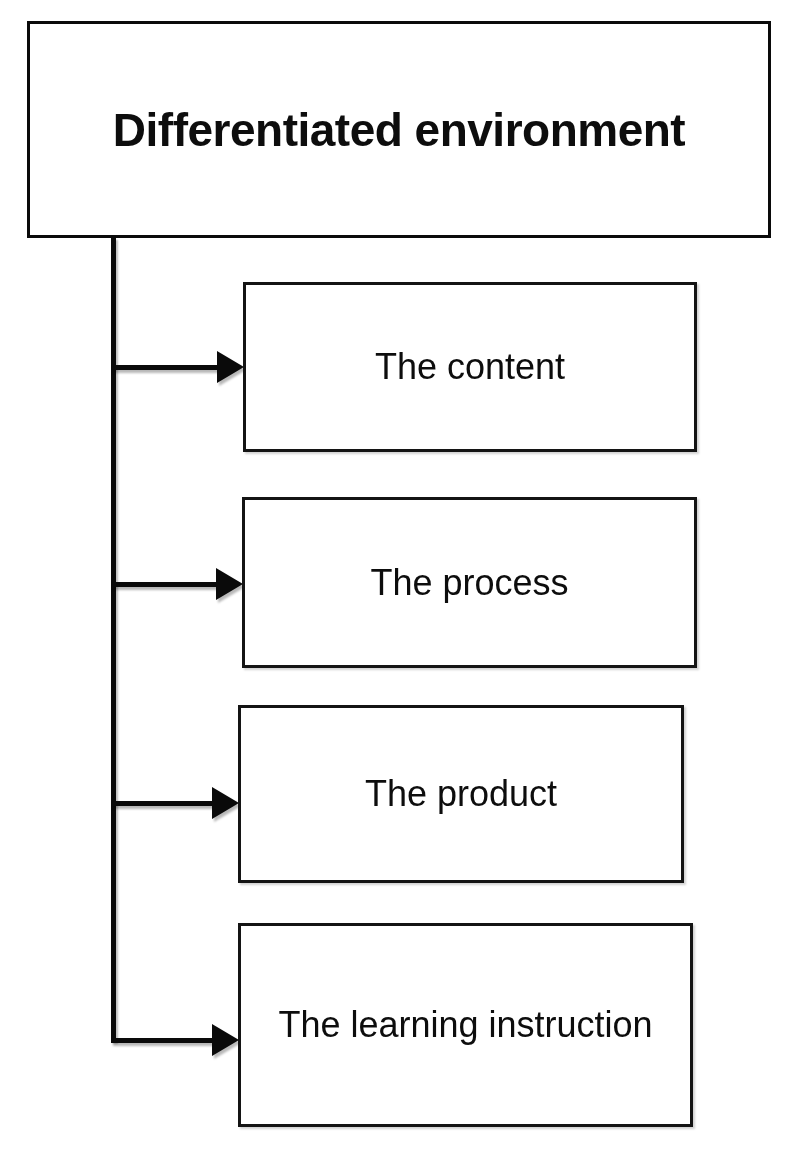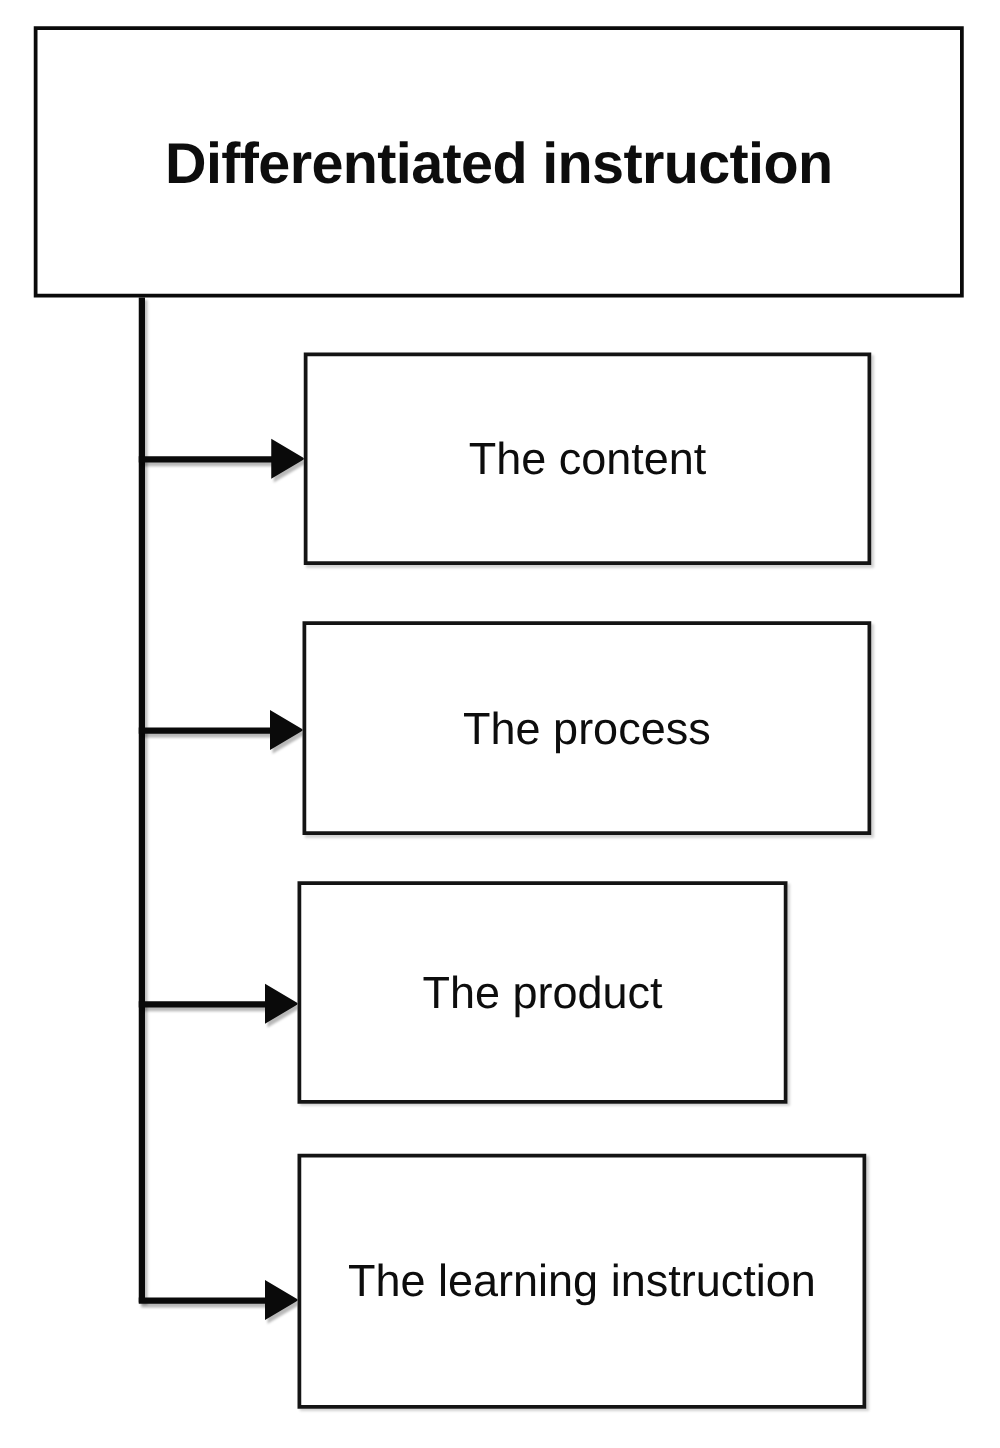--- a/index.html
+++ b/index.html
@@ -40,21 +40,21 @@
     font-size: 36px;
     line-height: 1.7;
     box-shadow: 2px 2px 2px rgba(0,0,0,0.18);
     padding: 0 20px;
   }
   .child-label {
     display: block;
   }
   #child-0 { left: 243px; top: 282px; width: 454px; height: 170px; }
   #child-1 { left: 242px; top: 497px; width: 455px; height: 171px; }
-  #child-2 { left: 238px; top: 705px; width: 392px; height: 178px; }
+  #child-2 { left: 238px; top: 705px; width: 446px; height: 178px; }
   #child-3 { left: 238px; top: 923px; width: 455px; height: 204px; }
 
   .trunk {
     position: absolute;
     left: 111px;
     top: 238px;
     width: 5px;
     height: 804px;
     background: #0a0a0a;
     box-shadow: 2px 2px 2px rgba(0,0,0,0.25);
@@ -86,21 +86,21 @@
   #arrow-2 .head  { left: 212px; top: 787px; }
   #arrow-3 .shaft { left: 111px; top: 1038px; width: 102px; }
   #arrow-3 .head  { left: 212px; top: 1024px; }
 </style>
 </head>
 <body>
 
 <div id="canvas">
 
   <div class="node root-node">
-    <span>Differentiated instruction</span>
+    <span>Differentiated environment</span>
   </div>
 
   <div class="trunk"></div>
 
   <div class="arrow" id="arrow-0">
     <div class="shaft"></div>
     <div class="head"></div>
   </div>
   <div class="arrow" id="arrow-1">
     <div class="shaft"></div>

